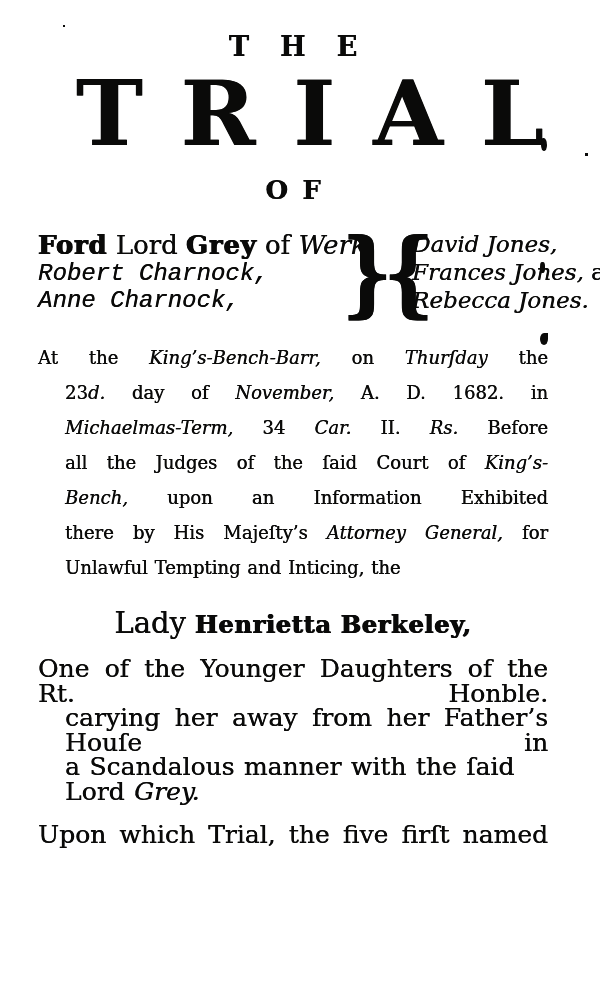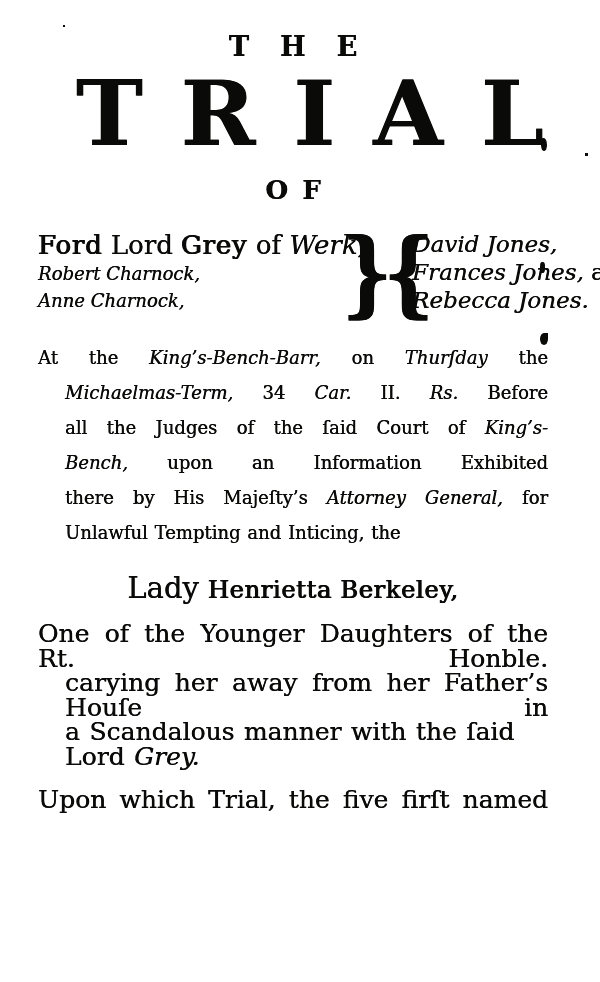--- a/index.html
+++ b/index.html
@@ -42,21 +42,21 @@
   }
   
   .defendants {
     margin-top: 26px;
     display: flex; align-items: center;
     height: 88px;
   }
   .def-left { width: 318px; flex: none; }
   .def-line { white-space: nowrap; }
   .def-main { font-size: 26px; line-height: 30px; }
-  .def-sub  { font-size: 18px; line-height: 27px; font-style: italic; }
+  .def-sub  { font-size: 24px; line-height: 27px; font-style: italic; font-family: Liberation Mono, monospace; }
   .braces {
     flex: none; width: 54px;
     display: flex; justify-content: center;
     font-size: 94px; font-weight: bold;
     line-height: 86px;
     transform: scaleX(0.85);
     letter-spacing: -0.12em;
   }
   .def-right { flex: 1; padding-left: 2px; }
   .def-rline { font-size: 23px; line-height: 28px; white-space: nowrap; }
@@ -72,21 +72,21 @@
     font-size: 29px; line-height: 42px;
     white-space: nowrap;
   }
   .lady-line .seg-bl { font-size: 24px; }
   .description { margin-top: 11px; font-size: 25px; line-height: 24.5px; }
   .verdict { margin-top: 17px; font-size: 25px; line-height: 27.5px; }
   
   .seg-r { font-style: normal; }
   .seg-i { font-style: italic; }
   .seg-bl {
-    font-weight: normal;
+    font-weight: bold;
     letter-spacing: 0.03em;
     text-shadow: 0.7px 0 0 currentColor, -0.4px 0 0 currentColor;
   }
   
   .speck { position: absolute; background: #0a0a09; }
   .speck-1 { left: 63px;  top: 25px;  width: 2px; height: 2px; }
   .speck-2 { left: 541px; top: 138px; width: 6px; height: 13px; border-radius: 40% 60% 50% 50%; }
   .speck-3 { left: 585px; top: 153px; width: 3px; height: 3px; }
   .speck-4 { left: 540px; top: 262px; width: 5px; height: 11px; border-radius: 40%; }
   .speck-5 { left: 540px; top: 333px; width: 8px; height: 12px; border-radius: 50% 0 50% 50%; }
@@ -118,20 +118,21 @@
     </div>
     <div class="def-right">
       <div class="def-rline"><span class="seg-i">David Jones,</span></div>
       <div class="def-rline"><span class="seg-i">Frances Jones,</span><span class="seg-r"> and</span></div>
       <div class="def-rline"><span class="seg-i">Rebecca Jones.</span></div>
     </div>
   </div>
 
   <div class="para venue">
     <div class="pline jst"><span class="seg-r">At the </span><span class="seg-i">King’s-Bench-Barr,</span><span class="seg-r"> on </span><span class="seg-i">Thurſday</span><span class="seg-r"> the</span></div>
+    <div class="pline jst cont"><span class="seg-r">23</span><span class="seg-i">d.</span><span class="seg-r"> day of </span><span class="seg-i">November,</span><span class="seg-r"> A. D. 1682. in</span></div>
     <div class="pline jst cont"><span class="seg-i">Michaelmas-Term,</span><span class="seg-r"> 34 </span><span class="seg-i">Car.</span><span class="seg-r"> II. </span><span class="seg-i">Rs.</span><span class="seg-r"> Before</span></div>
     <div class="pline jst cont"><span class="seg-r">all the Judges of the ſaid Court of </span><span class="seg-i">King’s-</span></div>
     <div class="pline jst cont"><span class="seg-i">Bench,</span><span class="seg-r"> upon an Information Exhibited</span></div>
     <div class="pline jst cont"><span class="seg-r">there by His Majeſty’s </span><span class="seg-i">Attorney General,</span><span class="seg-r"> for</span></div>
     <div class="pline cont"><span class="seg-r">Unlawful Tempting and Inticing, the</span></div>
   </div>
 
   <div class="lady-line"><span class="seg-r">Lady </span><span class="seg-bl">Henrietta Berkeley,</span></div>
 
   <div class="para description">

